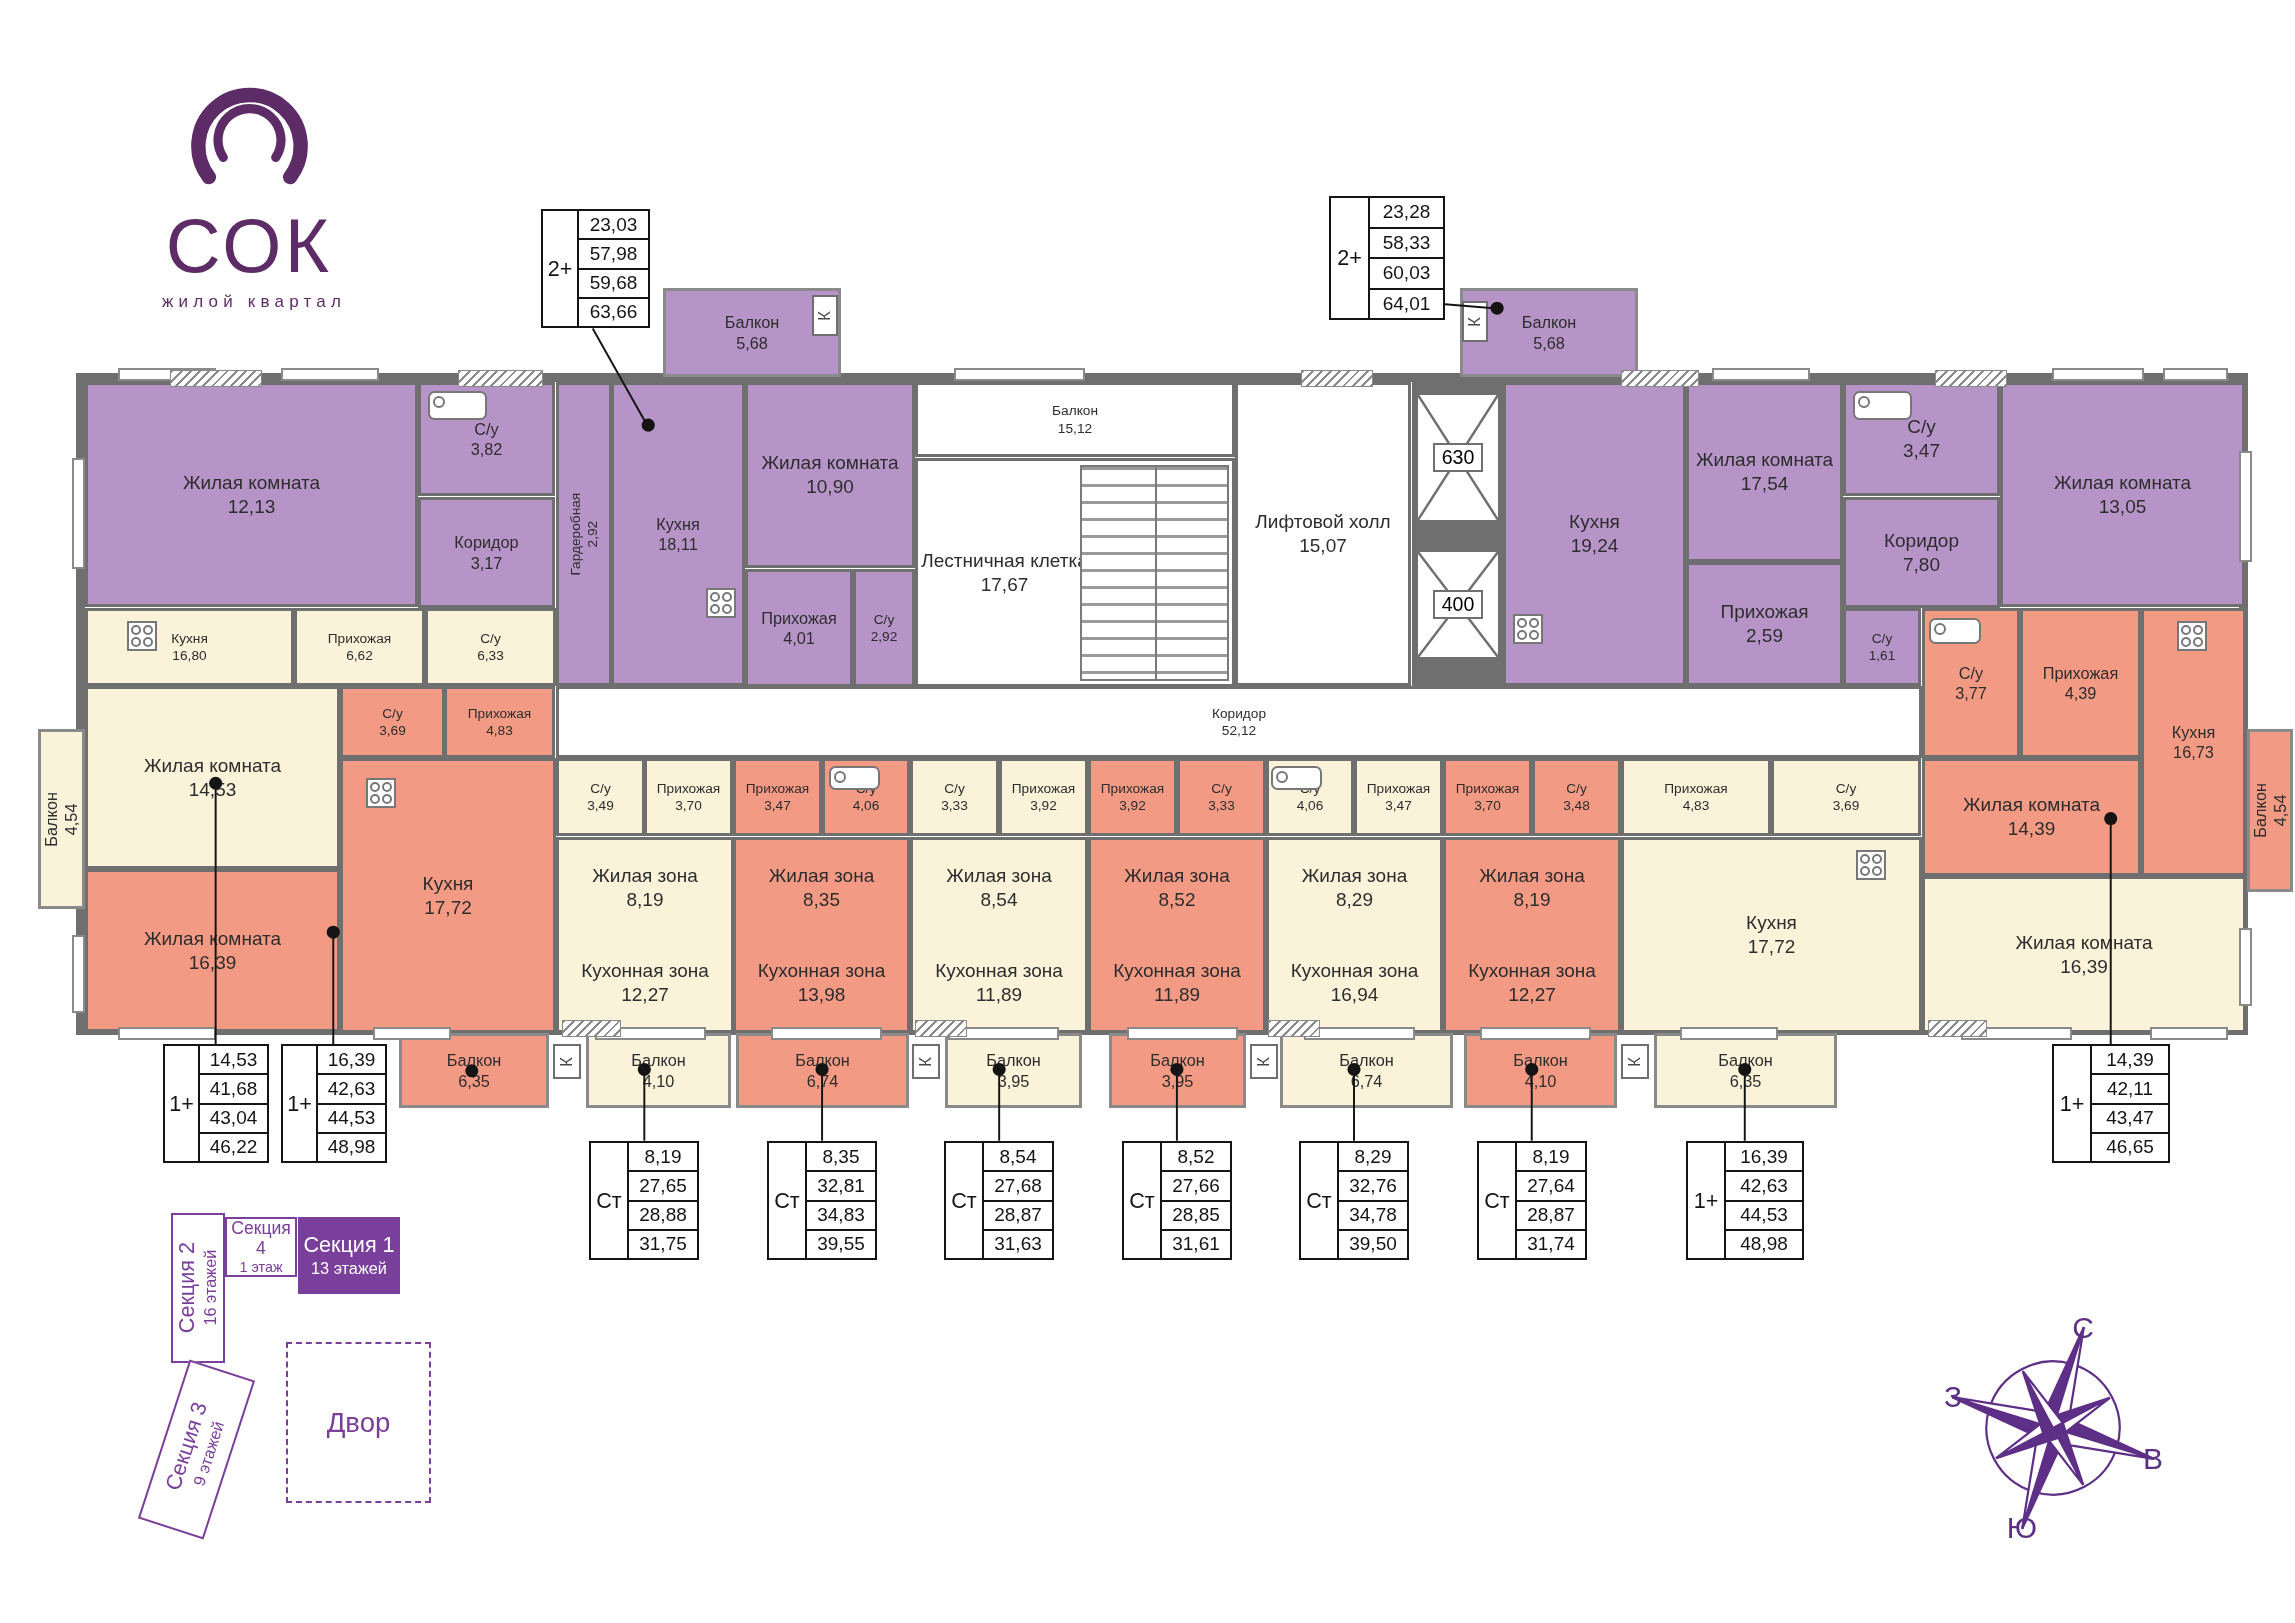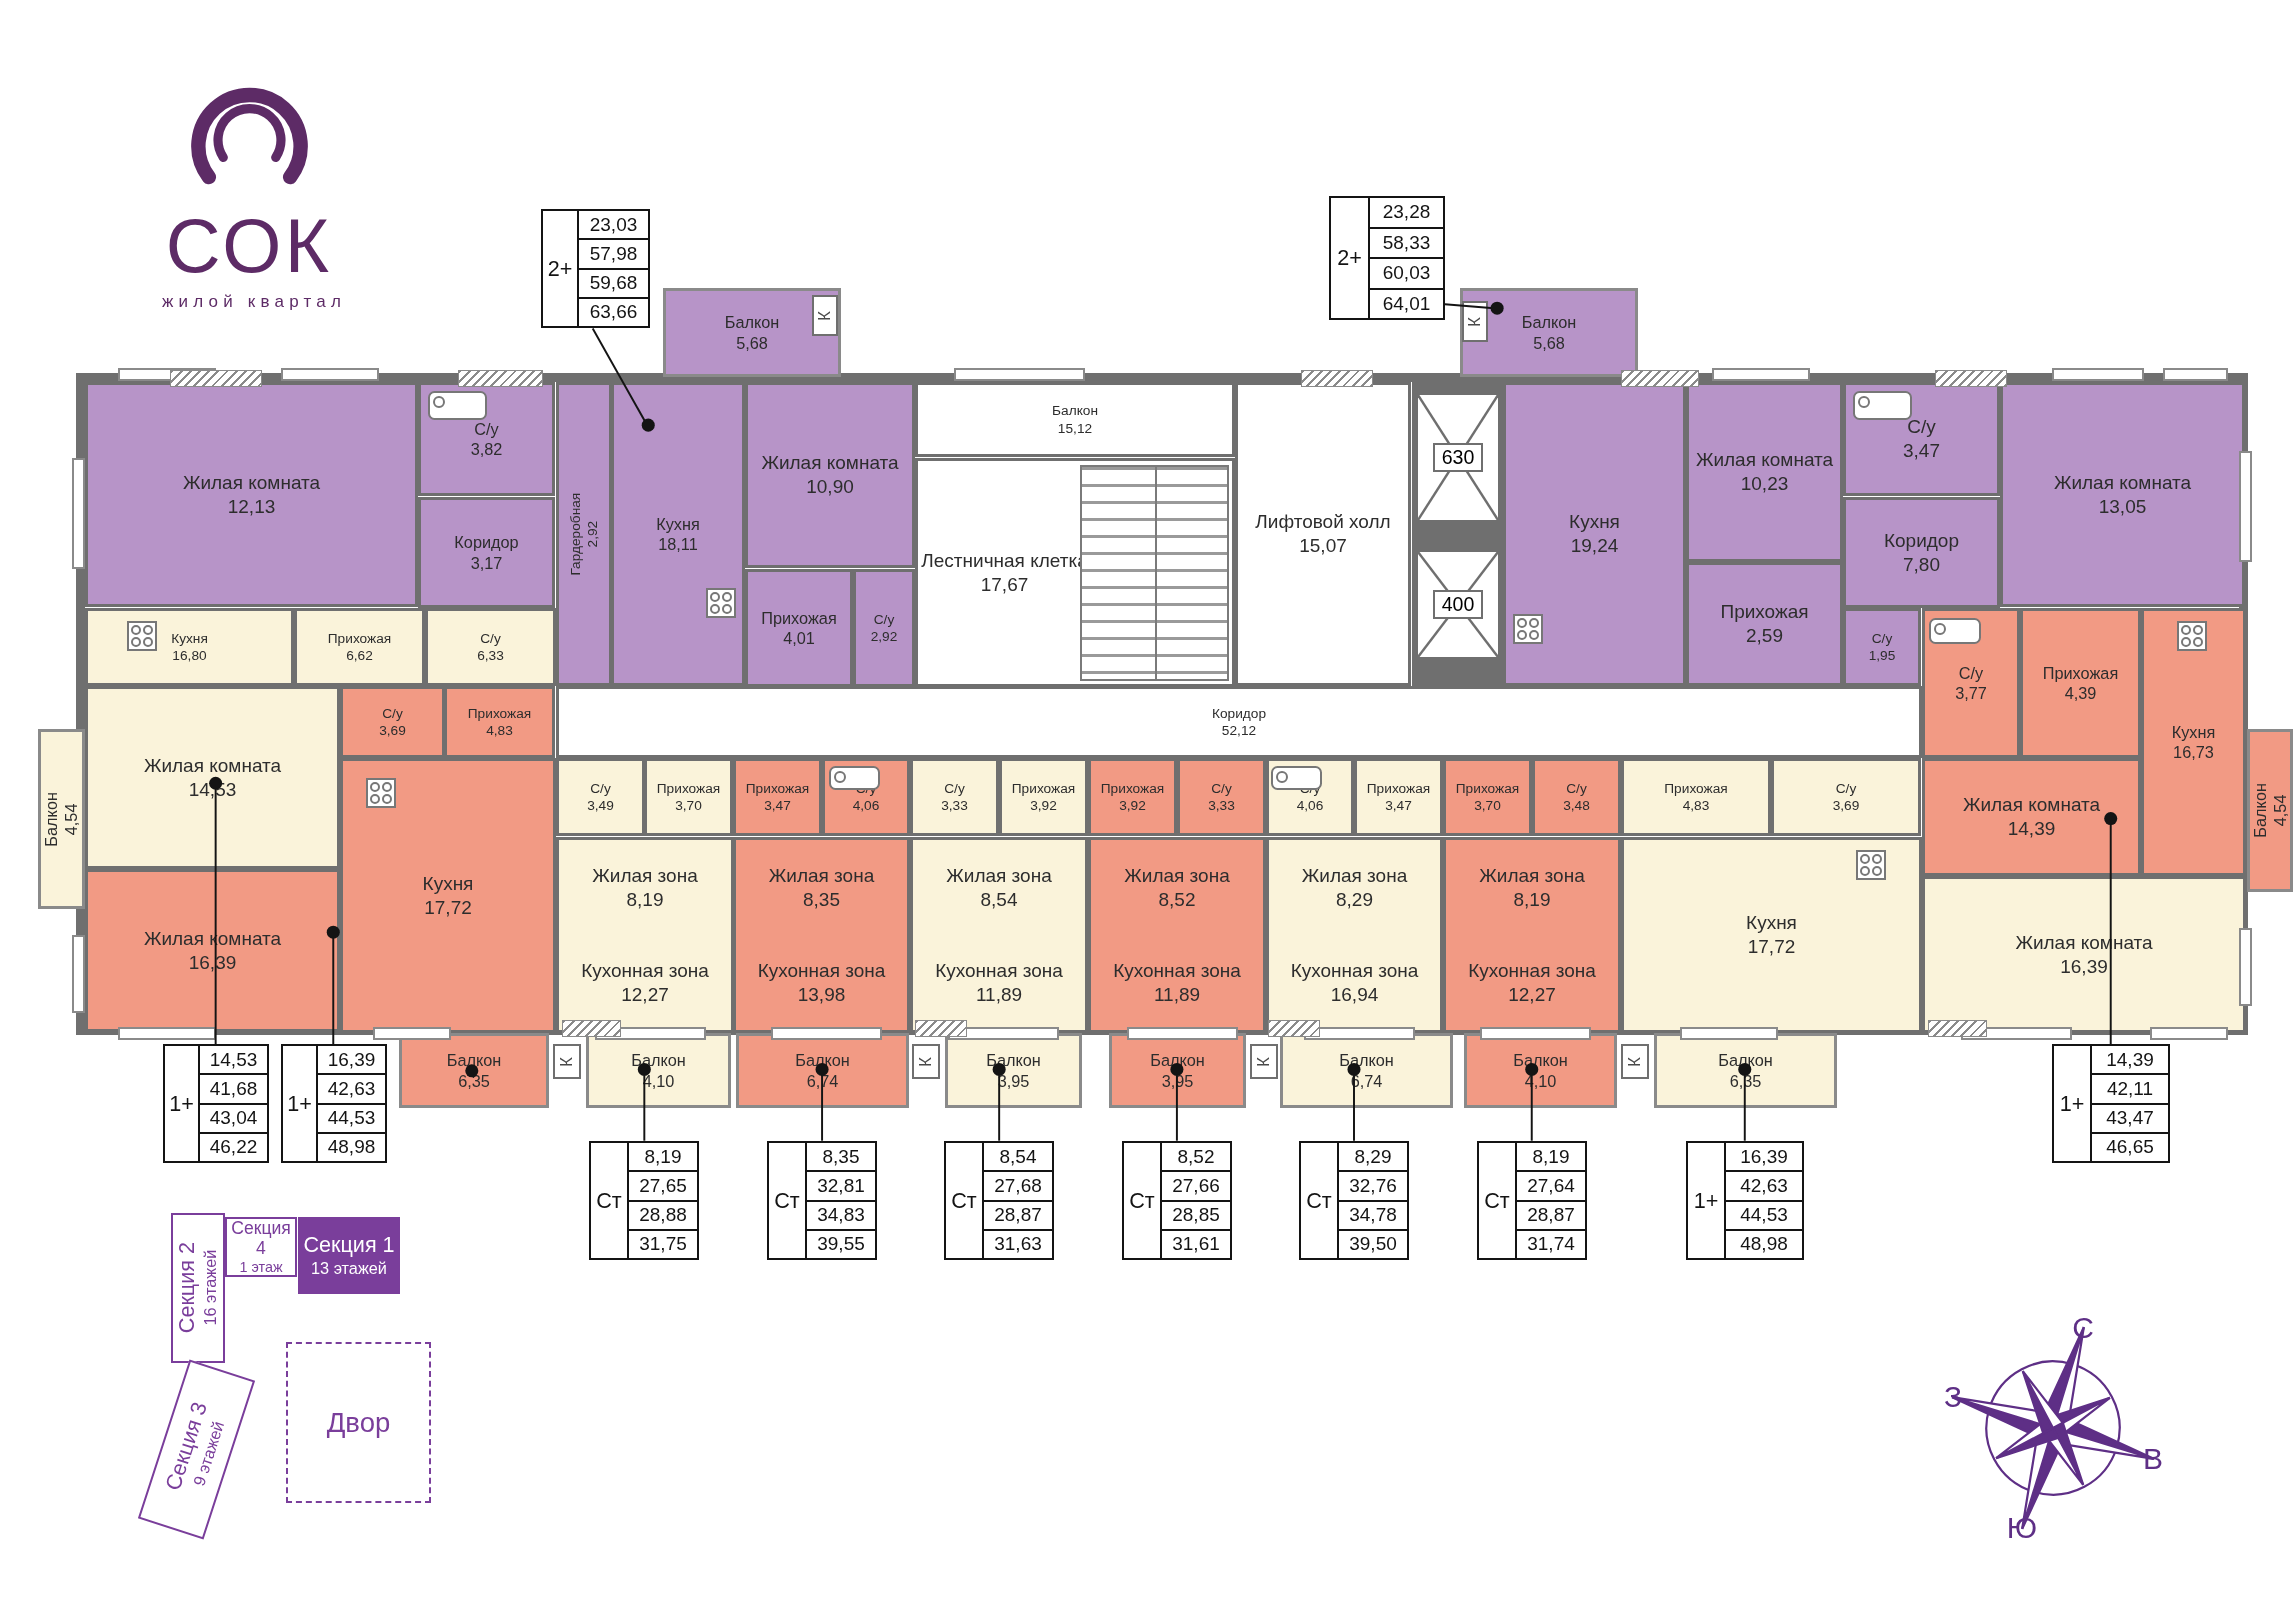--- a/index.html
+++ b/index.html
@@ -152,21 +152,21 @@
       </div>
       <div class="room fill-purple" style="left: 1503px; top: 382px; width: 183px; height: 304px; position: absolute;">
         <div class="rlabel" style="font-size: 19px;">
           <span class="rname">Кухня</span>
           <span class="rarea">19,24</span>
         </div>
       </div>
       <div class="room fill-purple" style="left: 1686px; top: 382px; width: 157px; height: 180px; position: absolute;">
         <div class="rlabel" style="font-size: 19px;">
           <span class="rname">Жилая комната</span>
-          <span class="rarea">10,23</span>
+          <span class="rarea">17,54</span>
         </div>
       </div>
       <div class="room fill-purple" style="left: 1843px; top: 382px; width: 157px; height: 114px; position: absolute;">
         <div class="rlabel" style="font-size: 19px;">
           <span class="rname">С/у</span>
           <span class="rarea">3,47</span>
         </div>
       </div>
       <div class="room fill-purple" style="left: 1843px; top: 497px; width: 157px; height: 111px; position: absolute;">
         <div class="rlabel" style="font-size: 19px;">
@@ -176,21 +176,21 @@
       </div>
       <div class="room fill-purple" style="left: 1686px; top: 562px; width: 157px; height: 124px; position: absolute;">
         <div class="rlabel" style="font-size: 19px;">
           <span class="rname">Прихожая</span>
           <span class="rarea">2,59</span>
         </div>
       </div>
       <div class="room fill-purple" style="left: 1843px; top: 608px; width: 78px; height: 78px; position: absolute;">
         <div class="rlabel" style="font-size: 13.7px;">
           <span class="rname">С/у</span>
-          <span class="rarea">1,95</span>
+          <span class="rarea">1,61</span>
         </div>
       </div>
       <div class="room fill-purple" style="left: 2000px; top: 382px; width: 245px; height: 225px; position: absolute;">
         <div class="rlabel" style="font-size: 19px;">
           <span class="rname">Жилая комната</span>
           <span class="rarea">13,05</span>
         </div>
       </div>
       <div class="room fill-cream" style="left: 85px; top: 608px; width: 209px; height: 78px; position: absolute;">
         <div class="rlabel" style="font-size: 13.7px;">

